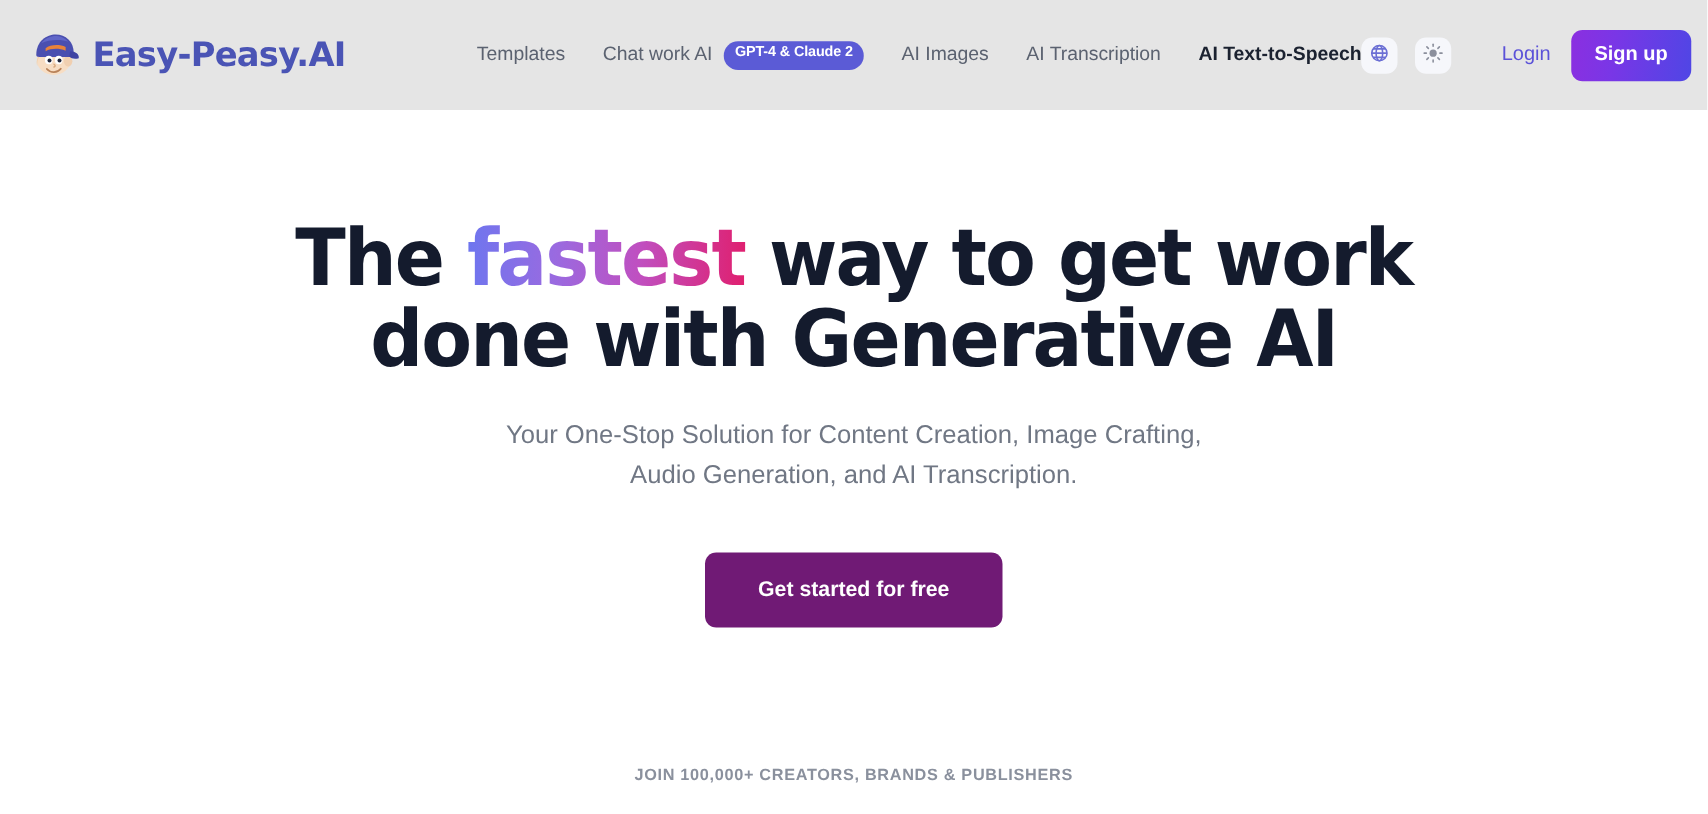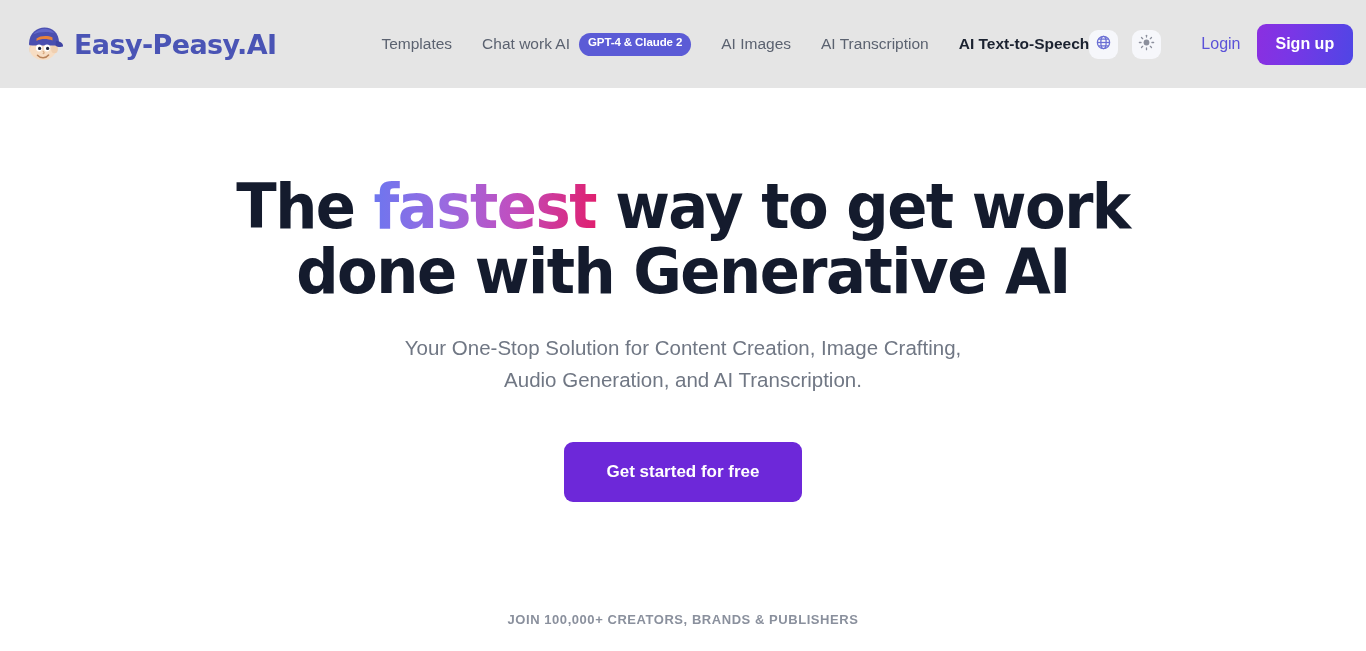--- a/index.html
+++ b/index.html
@@ -163,21 +163,21 @@
     font-family: "Liberation Sans", sans-serif;
   }
 
   .cta-wrap {
     margin-top: 46px;
     display: flex;
     justify-content: center;
   }
 
   .cta-btn {
-    background: #6d28d9;
+    background: #701a75;
     color: #ffffff;
     font-size: 17px;
     font-weight: bold;
     border: none;
     border-radius: 9px;
     width: 238px;
     height: 60px;
     cursor: pointer;
     font-family: "Liberation Sans", sans-serif;
   }

